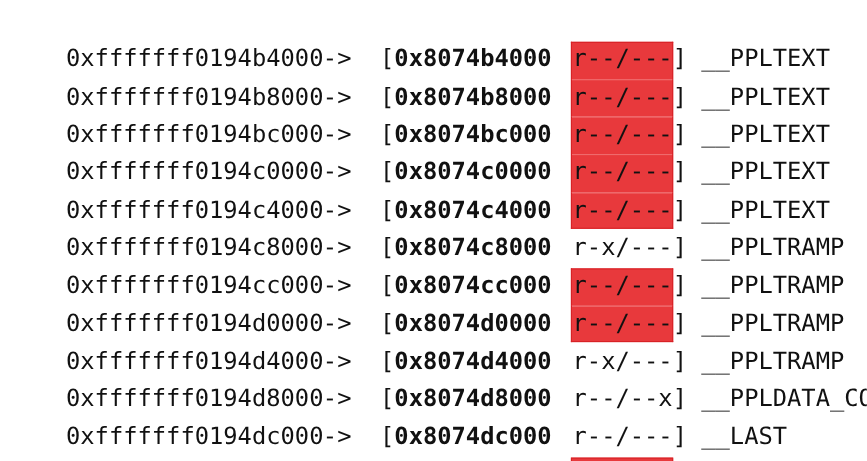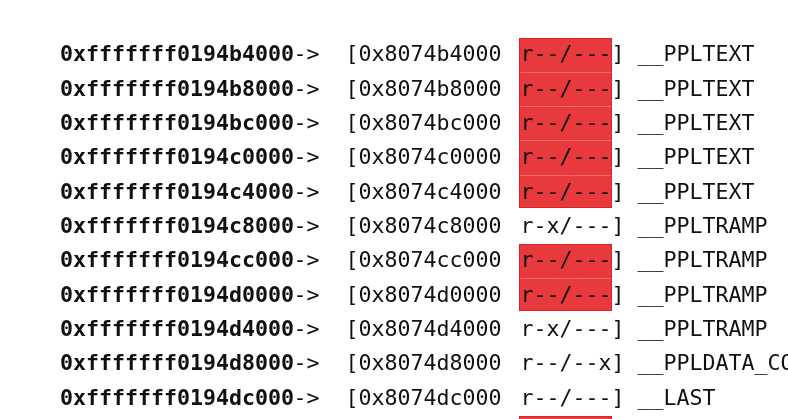--- a/index.html
+++ b/index.html
@@ -21,24 +21,24 @@
       left: 8px;
       top: 3px;
     }
     .row {
       position: relative;
       height: 34.35px;
       line-height: 34.35px;
       white-space: pre;
     }
     .row span { display: inline-block; white-space: pre; }
-    .va { width: 233.5px; font-weight: bold; }
+    .va { width: 233.5px; }
     .arrow { width: 52px; text-align: left; }
     .bracket-open { width: 13px; }
-    .pa { width: 162px; }
+    .pa { width: 162px; font-weight: bold; }
     .perm {
       position: relative;
       width: 91px;
       margin-left: 0px;
     }
     .perm.hl::before {
       content: "";
       position: absolute;
       left: -2px;
       right: 0px;

